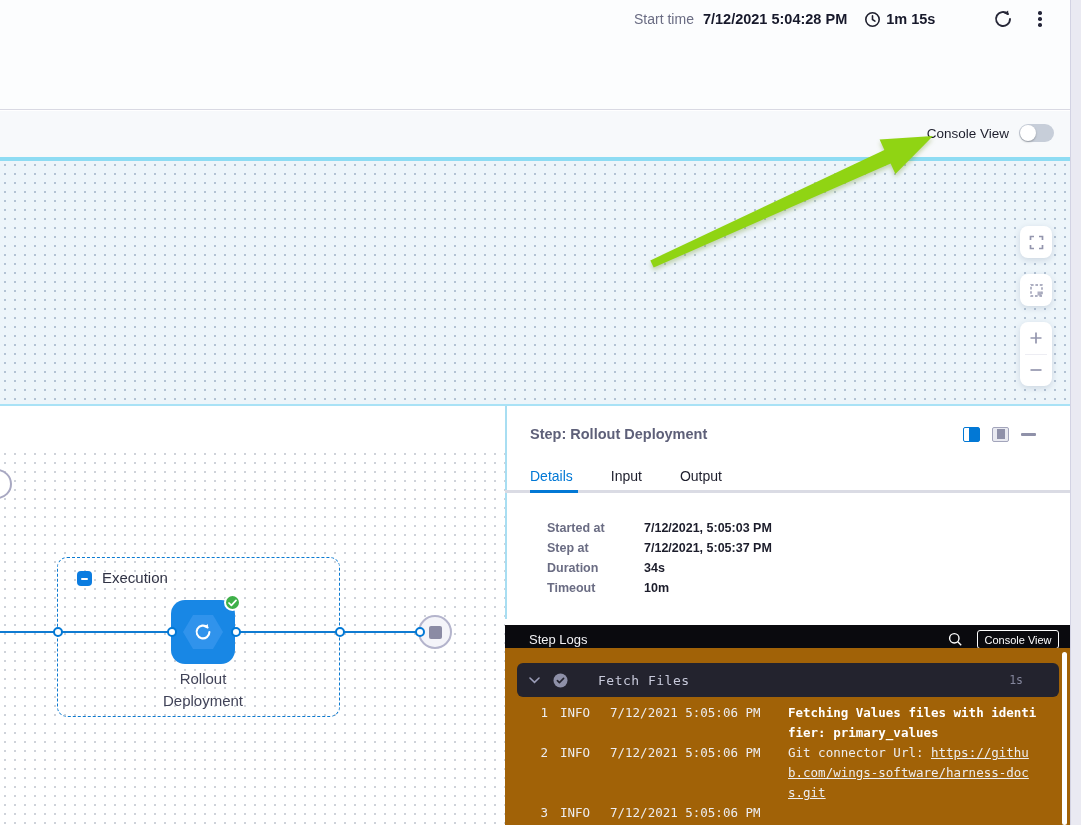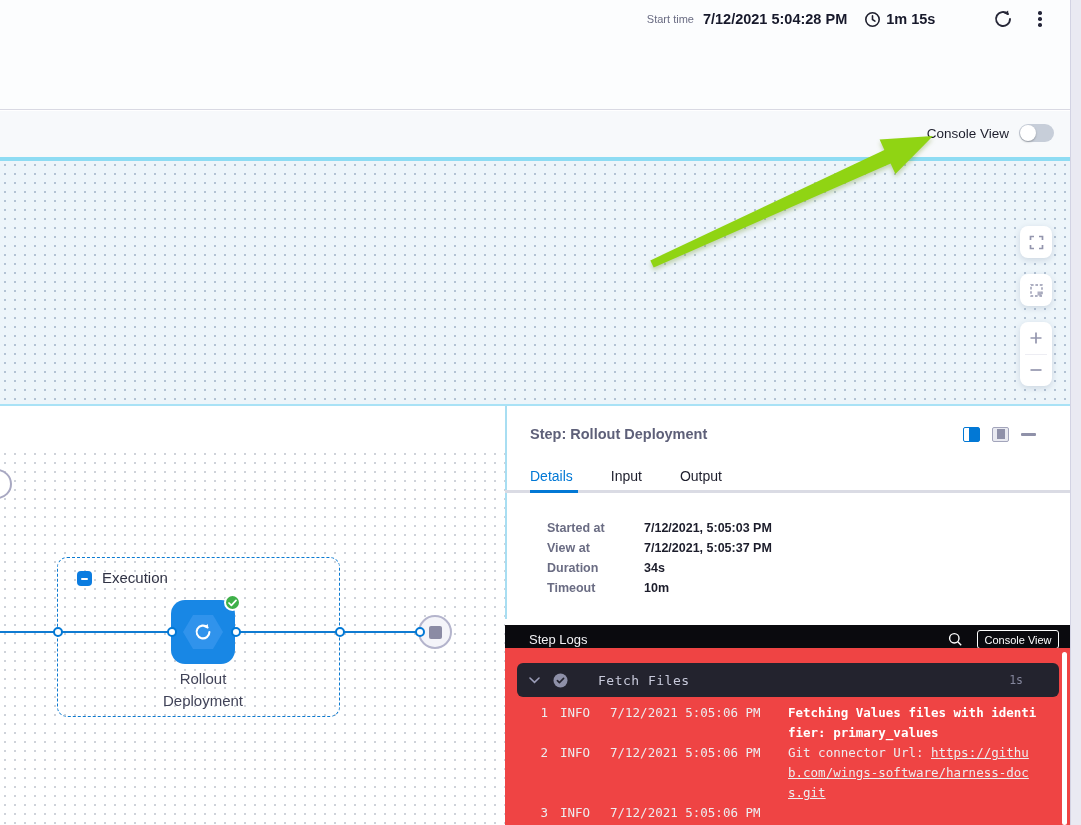--- a/index.html
+++ b/index.html
@@ -2,21 +2,21 @@
 <html><head>
 <meta charset="utf-8">
 <style>
   * { margin:0; padding:0; box-sizing:border-box; }
   body { font-family:"Liberation Sans", sans-serif; background:#fff; }
   .screen { position:relative; width:1081px; height:825px; background:#fff; overflow:hidden; }
 
   
   .app-header { position:absolute; top:0; left:0; width:1070px; height:110px; background:#fcfdfe; border-bottom:1px solid #d9d9e3; }
   .header-right { position:absolute; top:9px; right:26px; display:flex; align-items:center; }
-  .start-time-label { font-size:11px; color:#6a6c83; margin-right:9px; }
+  .start-time-label { font-size:14px; color:#6a6c83; margin-right:9px; }
   .start-time-value { font-size:14.5px; font-weight:bold; color:#17192b; margin-right:17px; }
   .clock-icon { display:flex; margin-right:5px; }
   .elapsed { font-size:14.5px; font-weight:bold; color:#17192b; }
   .refresh-btn { margin-left:58px; display:flex; cursor:pointer; }
   .kebab-btn { margin-left:23px; display:flex; flex-direction:column; gap:2.6px; cursor:pointer; padding:2px; }
   .kebab-btn span { width:3.6px; height:3.6px; border-radius:50%; background:#25263a; }
 
   
   .toolbar { position:absolute; top:111px; left:0; width:1070px; height:46px; background:#f7f9fb; }
   .console-view-wrap { position:absolute; right:16px; top:13px; display:flex; align-items:center; gap:10px; }
@@ -89,21 +89,21 @@
   .field-label { width:97px; font-weight:bold; color:#6a6c83; }
   .field-value { font-weight:bold; color:#1c1d2b; }
 
   
   .logs-bar { position:absolute; left:0; top:219px; width:565px; height:29px; background:#0a0a0e; border-bottom:1px solid #26262e;
     display:flex; align-items:center; }
   .logs-bar-title { color:#f2f2f5; font-size:13px; margin-left:24px; }
   .logs-search { position:absolute; left:443px; top:7px; display:flex; cursor:pointer; }
   .logs-console-btn { position:absolute; left:472px; top:5px; width:82px; height:19px; border:1px solid #ffffff; border-radius:3px;
     color:#fff; font-size:11px; display:flex; align-items:center; justify-content:center; cursor:pointer; background:transparent; }
-  .logs-area { position:absolute; left:0; top:242px; width:565px; height:177px; background:#ef4444; overflow:hidden; }
+  .logs-area { position:absolute; left:0; top:242px; width:565px; height:177px; background:#a16207; overflow:hidden; }
   .log-section-header { position:absolute; left:12px; top:15px; width:542px; height:34px; background:#23232e; border-radius:6px;
     display:flex; align-items:center; cursor:pointer; font-family:"DejaVu Sans Mono", monospace; }
   .lsh-chevron { margin-left:12px; display:flex; }
   .lsh-check { margin-left:13px; display:flex; }
   .lsh-name { margin-left:30px; font-size:13px; color:#c7c9da; letter-spacing:.5px; }
   .lsh-duration { position:absolute; right:36px; font-size:11.5px; color:#84869c; }
   .log-lines { position:absolute; left:0; top:55px; width:558px; font-family:"DejaVu Sans Mono", monospace;
     font-size:12.5px; line-height:20px; color:#ededf0; }
   .log-row { display:flex; align-items:flex-start; }
   .log-num { margin-left:27px; width:16px; text-align:right; flex:none; }
@@ -247,21 +247,21 @@
     </div>
     <div class="tabs-separator"></div>
     <div class="tab-underline"></div>
 
     <div class="fields">
       <div class="field-row">
         <span class="field-label">Started at</span>
         <span class="field-value">7/12/2021, 5:05:03 PM</span>
       </div>
       <div class="field-row">
-        <span class="field-label">View at</span>
+        <span class="field-label">Step at</span>
         <span class="field-value">7/12/2021, 5:05:37 PM</span>
       </div>
       <div class="field-row">
         <span class="field-label">Duration</span>
         <span class="field-value">34s</span>
       </div>
       <div class="field-row">
         <span class="field-label">Timeout</span>
         <span class="field-value">10m</span>
       </div>

